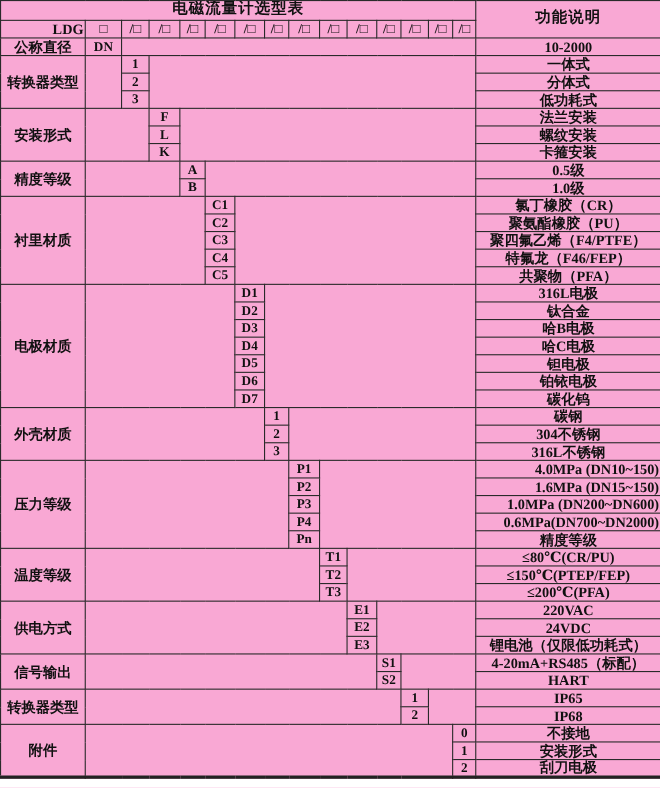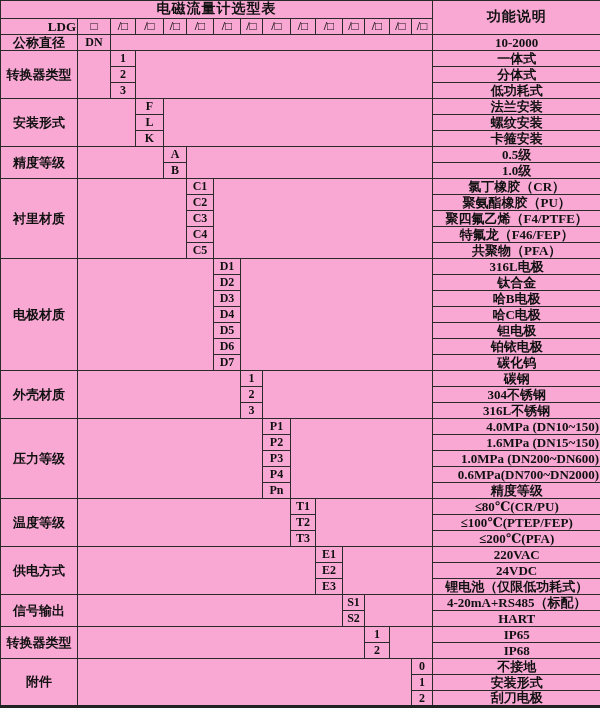--- a/index.html
+++ b/index.html
@@ -229,21 +229,21 @@
 
   <tr>
     <td class="cat" rowspan="3">温度等级</td>
     <td class="gap" rowspan="3" colspan="8"></td>
     <td class="code">T1</td>
     <td class="gap" rowspan="3" colspan="5"></td>
     <td class="desc">≤80℃(CR/PU)</td>
   </tr>
   <tr>
     <td class="code">T2</td>
-    <td class="desc">≤100℃(PTEP/FEP)</td>
+    <td class="desc">≤150℃(PTEP/FEP)</td>
   </tr>
   <tr>
     <td class="code">T3</td>
     <td class="desc">≤200℃(PFA)</td>
   </tr>
 
   <tr>
     <td class="cat" rowspan="3">供电方式</td>
     <td class="gap" rowspan="3" colspan="9"></td>
     <td class="code">E1</td>

